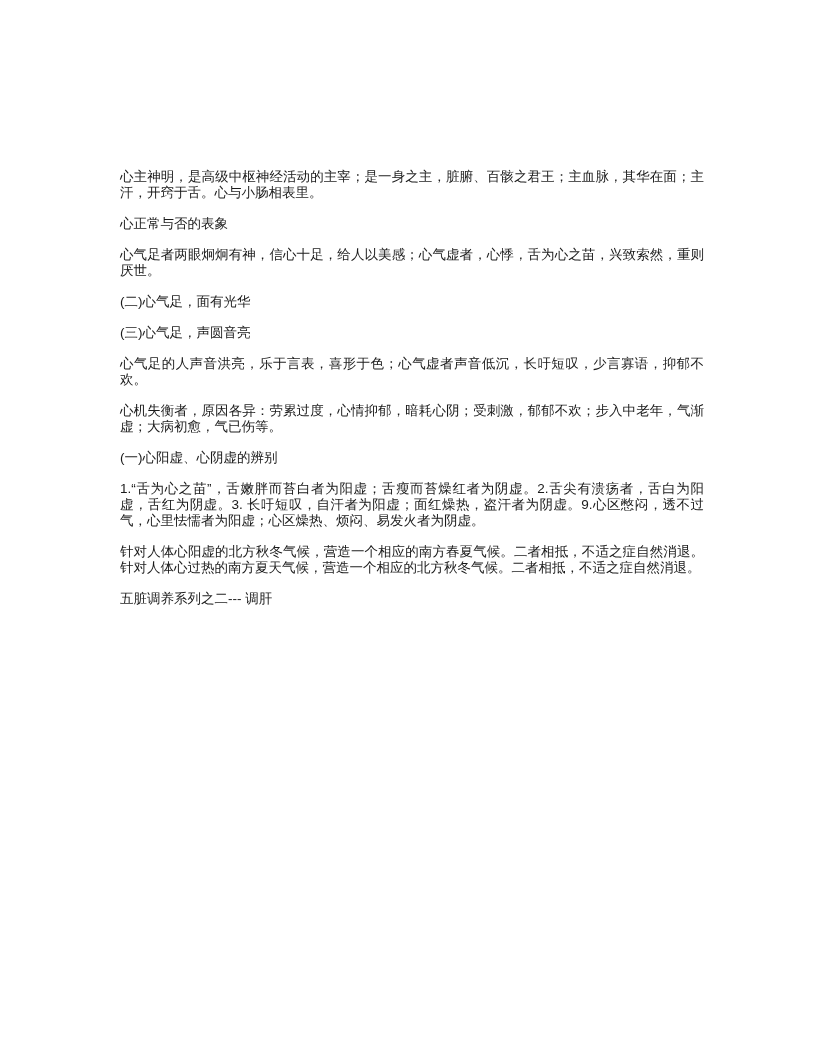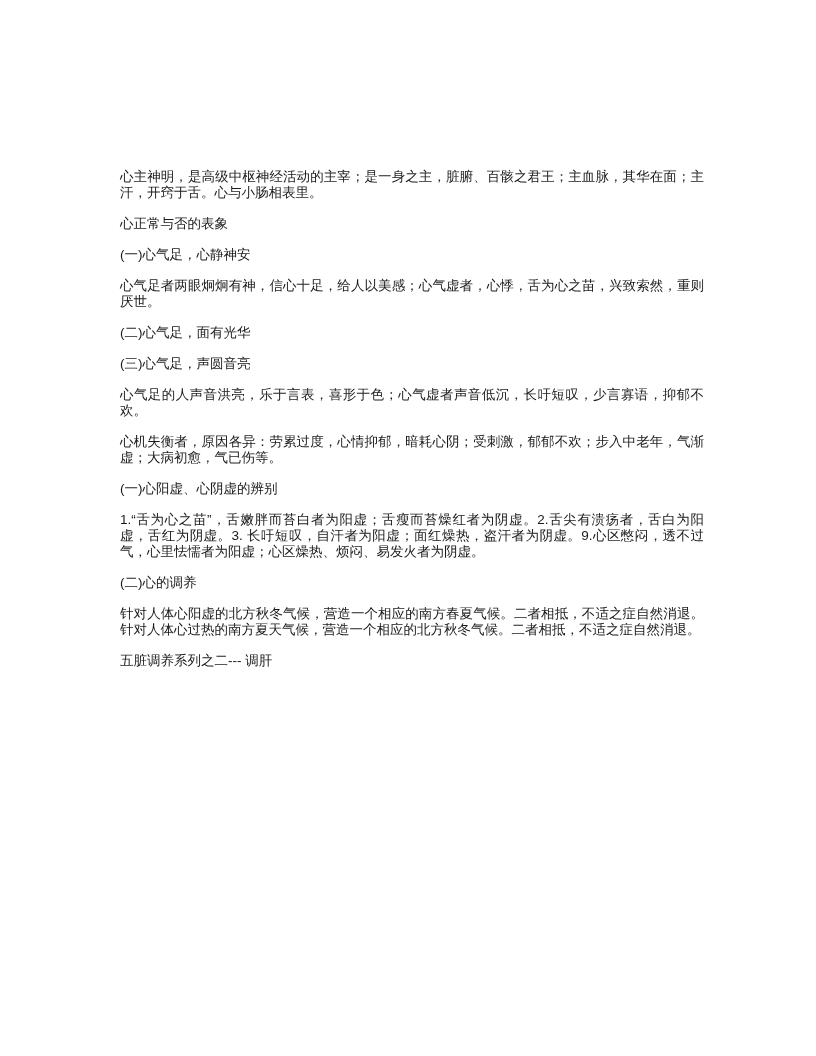--- a/index.html
+++ b/index.html
@@ -19,24 +19,22 @@
       text-align: justify;
       word-break: break-all;
     }
   </style>
 </head>
 <body>
 
 <div class="page">
   <p>心主神明，是高级中枢神经活动的主宰；是一身之主，脏腑、百骸之君王；主血脉，其华在面；主汗，开窍于舌。心与小肠相表里。</p>
   <p>心正常与否的表象</p>
-  <p>(一)心气足，心静神安</p>
   <p>心气足者两眼炯炯有神，信心十足，给人以美感；心气虚者，心悸，舌为心之苗，兴致索然，重则厌世。</p>
   <p>(二)心气足，面有光华</p>
   <p>(三)心气足，声圆音亮</p>
   <p>心气足的人声音洪亮，乐于言表，喜形于色；心气虚者声音低沉，长吁短叹，少言寡语，抑郁不欢。</p>
   <p>心机失衡者，原因各异：劳累过度，心情抑郁，暗耗心阴；受刺激，郁郁不欢；步入中老年，气渐虚；大病初愈，气已伤等。</p>
   <p>(一)心阳虚、心阴虚的辨别</p>
   <p>1.“舌为心之苗”，舌嫩胖而苔白者为阳虚；舌瘦而苔燥红者为阴虚。2.舌尖有溃疡者，舌白为阳虚，舌红为阴虚。3. 长吁短叹，自汗者为阳虚；面红燥热，盗汗者为阴虚。9.心区憋闷，透不过气，心里怯懦者为阳虚；心区燥热、烦闷、易发火者为阴虚。</p>
-  <p>(二)心的调养</p>
   <p>针对人体心阳虚的北方秋冬气候，营造一个相应的南方春夏气候。二者相抵，不适之症自然消退。针对人体心过热的南方夏天气候，营造一个相应的北方秋冬气候。二者相抵，不适之症自然消退。</p>
   <p>五脏调养系列之二--- 调肝</p>
 </div>
 
 </body></html>

